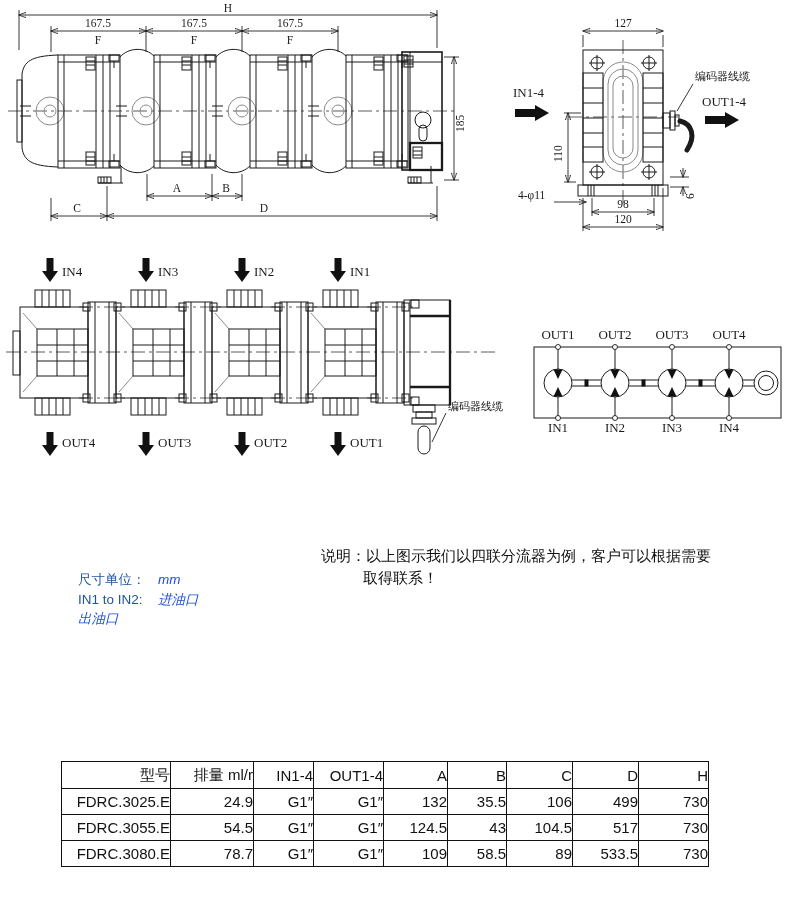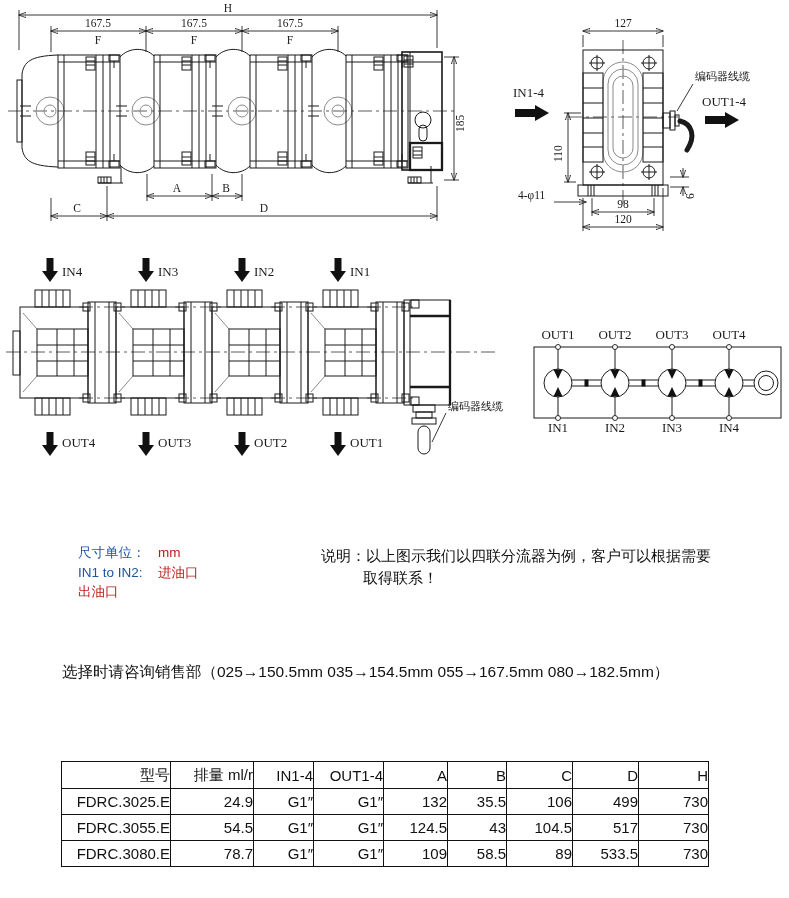--- a/index.html
+++ b/index.html
@@ -16,21 +16,21 @@
   svg .fill{fill:#111;stroke:none;}
   svg .port{fill:#fff;stroke:#1a1a1a;stroke-width:.9;}
   svg text{font-family:"Liberation Serif",serif;fill:#1a1a1a;stroke:none;font-size:11.5px;}
   svg text.lab{font-size:13px;}
   svg text.cn{font-family:"Liberation Sans",sans-serif;font-size:11px;}
   svg text.mid{text-anchor:middle;}
   
   .legend{font-size:13.5px;line-height:19.5px;}
   .lrow{display:flex;}
   .llab{width:80px;color:#1f55a0;}
-  .lval{color:#b91c1c;}
+  .lval{color:#1d4ed8;font-style:italic;}
   
   .note{font-size:15px;line-height:21.5px;}
   .note .ind{padding-left:42px;}
   
   .fnote{font-size:15.5px;line-height:29.5px;}
   
   table.spec{border-collapse:collapse;table-layout:fixed;width:647px;font-size:15px;}
   table.spec th,table.spec td{border:1.6px solid #111;text-align:right;font-weight:normal;
      height:25px;padding:0;overflow:hidden;white-space:nowrap;}
   table.spec thead th{height:26px;}
@@ -362,21 +362,21 @@
     <text x="38" y="44" class="mid lab">OUT1</text>
     <text x="95" y="44" class="mid lab">OUT2</text>
     <text x="152" y="44" class="mid lab">OUT3</text>
     <text x="209" y="44" class="mid lab">OUT4</text>
     <text x="38" y="137" class="mid lab">IN1</text>
     <text x="95" y="137" class="mid lab">IN2</text>
     <text x="152" y="137" class="mid lab">IN3</text>
     <text x="209" y="137" class="mid lab">IN4</text>
   </svg>
 
-  <div class="abs legend" style="left:78px;top:543px">
+  <div class="abs legend" style="left:78px;top:570px">
     <div class="lrow">
       <span class="llab">尺寸单位：</span>
       <span class="lval">mm</span>
     </div>
     <div class="lrow">
       <span class="llab">IN1 to IN2:</span>
       <span class="lval">进油口</span>
     </div>
     <div class="lrow">
       <span class="lval">出油口</span>
@@ -384,21 +384,20 @@
   </div>
 
   <div class="abs note" style="left:321px;top:545px;width:440px">
     <div>
       <span>说明：</span><span>以上图示我们以四联分流器为例，客户可以根据需要</span>
     </div>
     <div class="ind">取得联系！</div>
   </div>
 
   <div class="abs fnote" style="left:62px;top:657px;width:700px">
-    <div>选择时请咨询销售部（025→150.5mm   035→154.5mm   055→167.5mm   080→182.5mm）</div>
   </div>
 
   <table class="abs spec" style="left:61px;top:761px">
     <colgroup>
       <col style="width:109px">
         <col style="width:83px">
         <col style="width:60px">
         <col style="width:70px">
       <col style="width:64px">
         <col style="width:59px">

